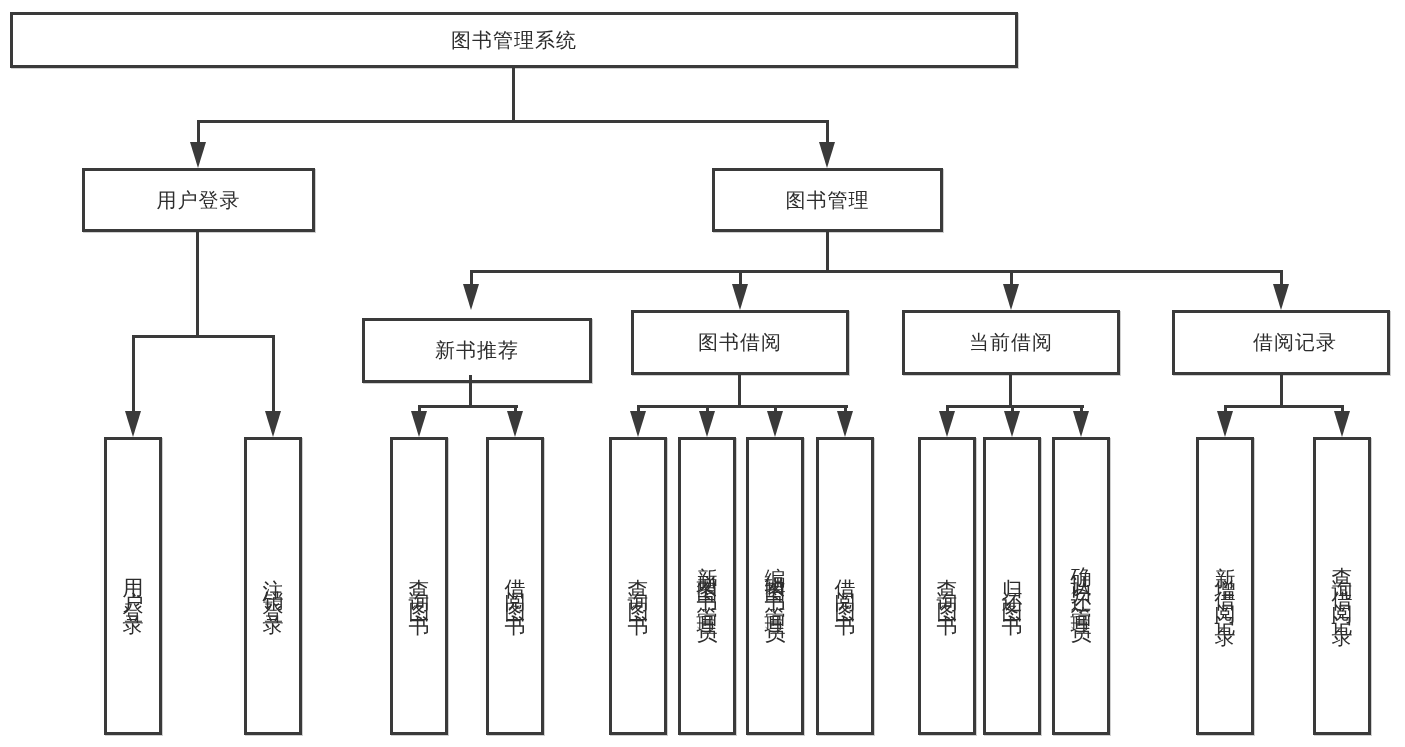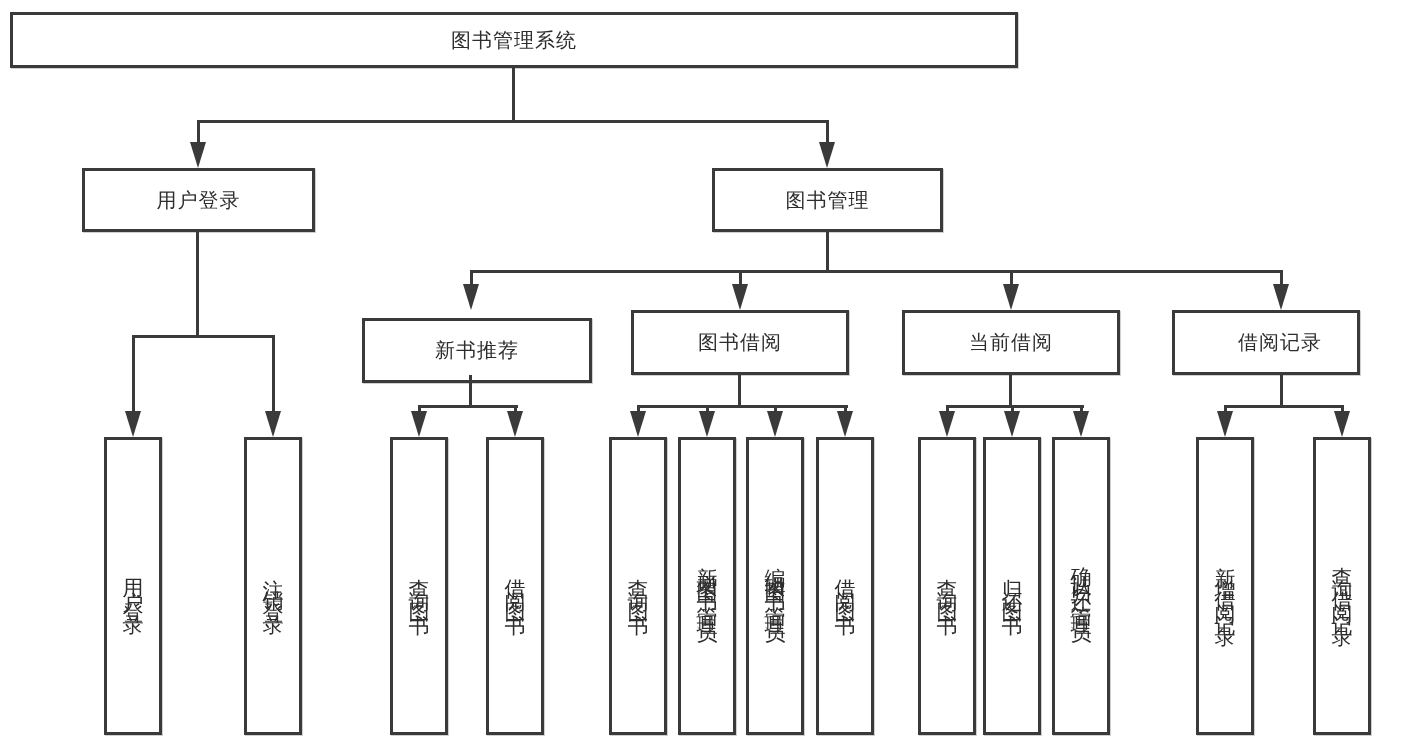--- a/index.html
+++ b/index.html
@@ -69,21 +69,21 @@
   <div class="vline" style="left:739px;top:270px;height:16px;"></div>
   <div class="arrow" style="left:732px;top:284px;"></div>
   <div class="vline" style="left:1010px;top:270px;height:16px;"></div>
   <div class="arrow" style="left:1003px;top:284px;"></div>
   <div class="vline" style="left:1280px;top:270px;height:16px;"></div>
   <div class="arrow" style="left:1273px;top:284px;"></div>
 
   <div class="node" style="left:362px;top:310px;width:230px;height:65px;margin-top:8px;">新书推荐</div>
   <div class="node" style="left:902px;top:310px;width:218px;height:65px;">当前借阅</div>
   <div class="node" style="left:631px;top:310px;width:218px;height:65px;">图书借阅</div>
-  <div class="node" style="left:1172px;top:310px;width:188px;height:65px;padding-left:28px;">借阅记录</div>
+  <div class="node" style="left:1172px;top:310px;width:218px;height:65px;padding-left:28px;">借阅记录</div>
 
   <div class="vline" style="left:469px;top:375px;height:33px;"></div>
   <div class="hline" style="left:418px;top:405px;width:100px;"></div>
   <div class="vline" style="left:418px;top:405px;height:9px;"></div>
   <div class="arrow" style="left:411px;top:411px;"></div>
   <div class="vline" style="left:514px;top:405px;height:9px;"></div>
   <div class="arrow" style="left:507px;top:411px;"></div>
 
   <div class="vline" style="left:738px;top:375px;height:33px;"></div>
   <div class="hline" style="left:637px;top:405px;width:211px;"></div>

